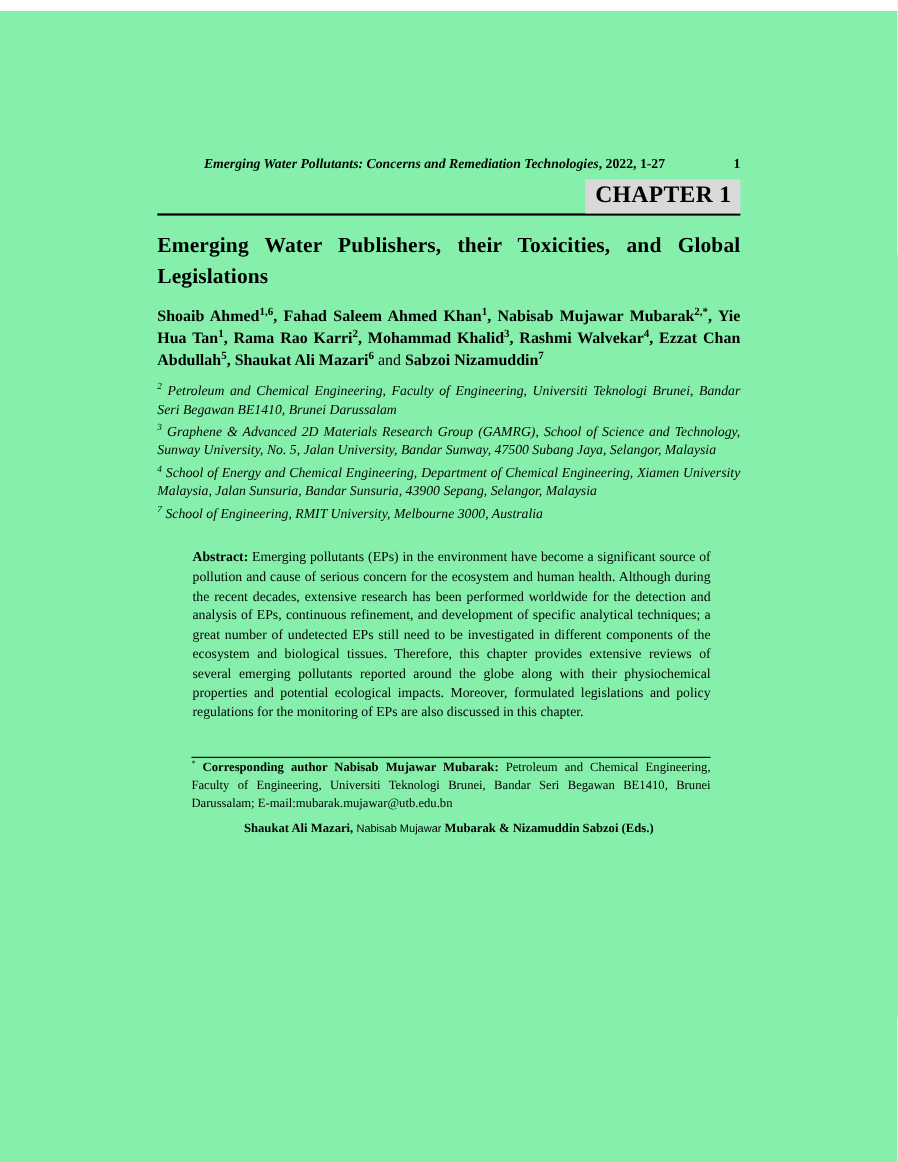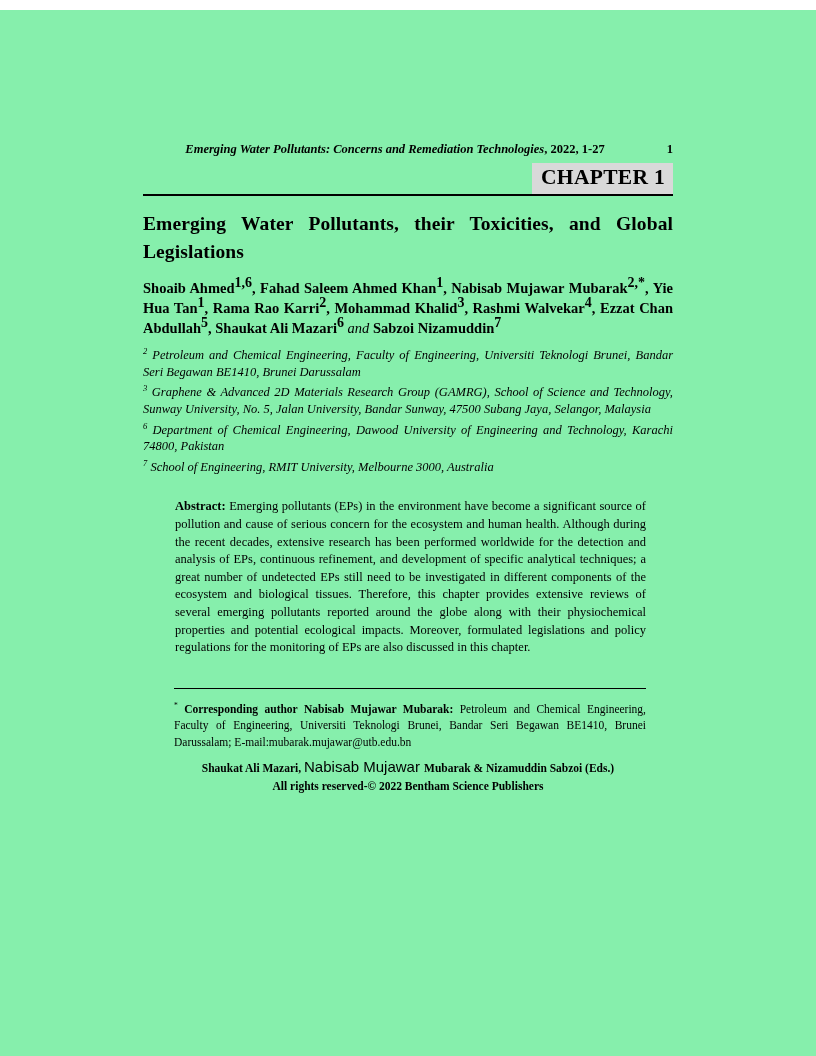--- a/index.html
+++ b/index.html
@@ -56,22 +56,22 @@
   }
 
   
   .authors {
     margin: 14px 0 0 0;
     font-size: 14.5px;
     font-weight: bold;
     line-height: 1.35;
     text-align: justify;
   }
-  .authors sup { font-size: 14px; line-height: 0; }
-  .authors .conj { font-weight: normal; font-style: italic; }
+  .authors sup { font-size: 10px; line-height: 0; }
+  .authors .conj { font-weight: normal; }
 
   
   .affiliations { margin-top: 9px; }
   .affiliation {
     margin: 4.5px 0;
     font-size: 12.5px;
     font-style: italic;
     line-height: 1.31;
     text-align: justify;
   }
@@ -83,75 +83,74 @@
     font-size: 12.5px;
     line-height: 1.41;
     text-align: justify;
   }
   .abstract-label { font-weight: bold; }
 
   
   .footnote-block {
     margin: 31px 27px 0 31px;
     border-top: 1.5px solid #000;
-    padding-top: 12px;
+    padding-top: 1px;
     font-size: 11.5px;
     line-height: 1.42;
     text-align: justify;
   }
   .footnote-block sup { font-size: 7.5px; line-height: 0; }
   .footnote-label { font-weight: bold; }
 
   
   .imprint {
     margin-top: 6px;
     text-align: center;
     font-size: 11.5px;
     font-weight: bold;
     line-height: 1.5;
   }
   .imprint p { margin: 0; }
   .eds-sans {
     font-family: "Liberation Sans", sans-serif;
     font-weight: normal;
-    font-size: 15px;
+    font-size: 10px;
   }
 </style>
 </head>
 <body>
 
 <div class="page">
 
   <div class="running-head">
     <span class="rh-center"><span class="rh-book-title">Emerging Water Pollutants: Concerns and Remediation Technologies</span><span>, 2022, 1-27</span></span>
     <span class="rh-page">1</span>
   </div>
 
   <div class="chapter-banner">
     <span class="chapter-badge" style="background: rgb(217, 217, 217);">CHAPTER 1</span>
   </div>
 
-  <h1 class="chapter-title">Emerging Water Pollutants, their Toxicities, and Global Legislations</h1>
+  <h1 class="chapter-title">Emerging Water Publishers, their Toxicities, and Global Legislations</h1>
 
   <p class="authors"><span>Shoaib Ahmed<sup>1,6</sup>, </span><span>Fahad Saleem Ahmed Khan<sup>1</sup>, </span><span>Nabisab Mujawar Mubarak<sup>2,*</sup>, </span><span>Yie Hua Tan<sup>1</sup>, </span><span>Rama Rao Karri<sup>2</sup>, </span><span>Mohammad Khalid<sup>3</sup>, </span><span>Rashmi Walvekar<sup>4</sup>, </span><span>Ezzat Chan Abdullah<sup>5</sup>, </span><span>Shaukat Ali Mazari<sup>6</sup></span><span class="conj"> and </span><span>Sabzoi Nizamuddin<sup>7</sup></span></p>
 
   <div class="affiliations">
       <p class="affiliation"><sup>2</sup> Petroleum and Chemical Engineering, Faculty of Engineering, Universiti Teknologi Brunei, Bandar Seri Begawan BE1410, Brunei Darussalam</p>
       <p class="affiliation"><sup>3</sup> Graphene &amp; Advanced 2D Materials Research Group (GAMRG), School of Science and Technology, Sunway University, No. 5, Jalan University, Bandar Sunway, 47500 Subang Jaya, Selangor, Malaysia</p>
-      <p class="affiliation"><sup>6</sup> Department of Chemical Engineering, Dawood University of Engineering and Technology, Karachi 74800, Pakistan</p>
+      <p class="affiliation"><sup>4</sup> School of Energy and Chemical Engineering, Department of Chemical Engineering, Xiamen University Malaysia, Jalan Sunsuria, Bandar Sunsuria, 43900 Sepang, Selangor, Malaysia</p>
       <p class="affiliation"><sup>7</sup> School of Engineering, RMIT University, Melbourne 3000, Australia</p>
     </div>
 
   <div class="abstract"><span class="abstract-label">Abstract:</span>
     <span>Emerging pollutants (EPs) in the environment have become a significant source of pollution and cause of serious concern for the ecosystem and human health. Although during the recent decades, extensive research has been performed worldwide for the detection and analysis of EPs, continuous refinement, and development of specific analytical techniques; a great number of undetected EPs still need to be investigated in different components of the ecosystem and biological tissues. Therefore, this chapter provides extensive reviews of several emerging pollutants reported around the globe along with their physiochemical properties and potential ecological impacts. Moreover, formulated legislations and policy regulations for the monitoring of EPs are also discussed in this chapter.</span>
   </div>
 
   <div class="footnote-block"><sup>*</sup>
     <span class="footnote-label">Corresponding author Nabisab Mujawar Mubarak:</span>
     <span>Petroleum and Chemical Engineering, Faculty of Engineering, Universiti Teknologi Brunei, Bandar Seri Begawan BE1410, Brunei Darussalam; E-mail:mubarak.mujawar@utb.edu.bn</span>
   </div>
 
   <div class="imprint">
     <p><span>Shaukat Ali Mazari, </span><span class="eds-sans">Nabisab Mujawar </span><span>Mubarak &amp; Nizamuddin Sabzoi (Eds.)</span></p>
-    <p>All rights reserved-© 2022 Bentham Science Publishers</p>
   </div>
 
 </div>
 
 </body></html>

